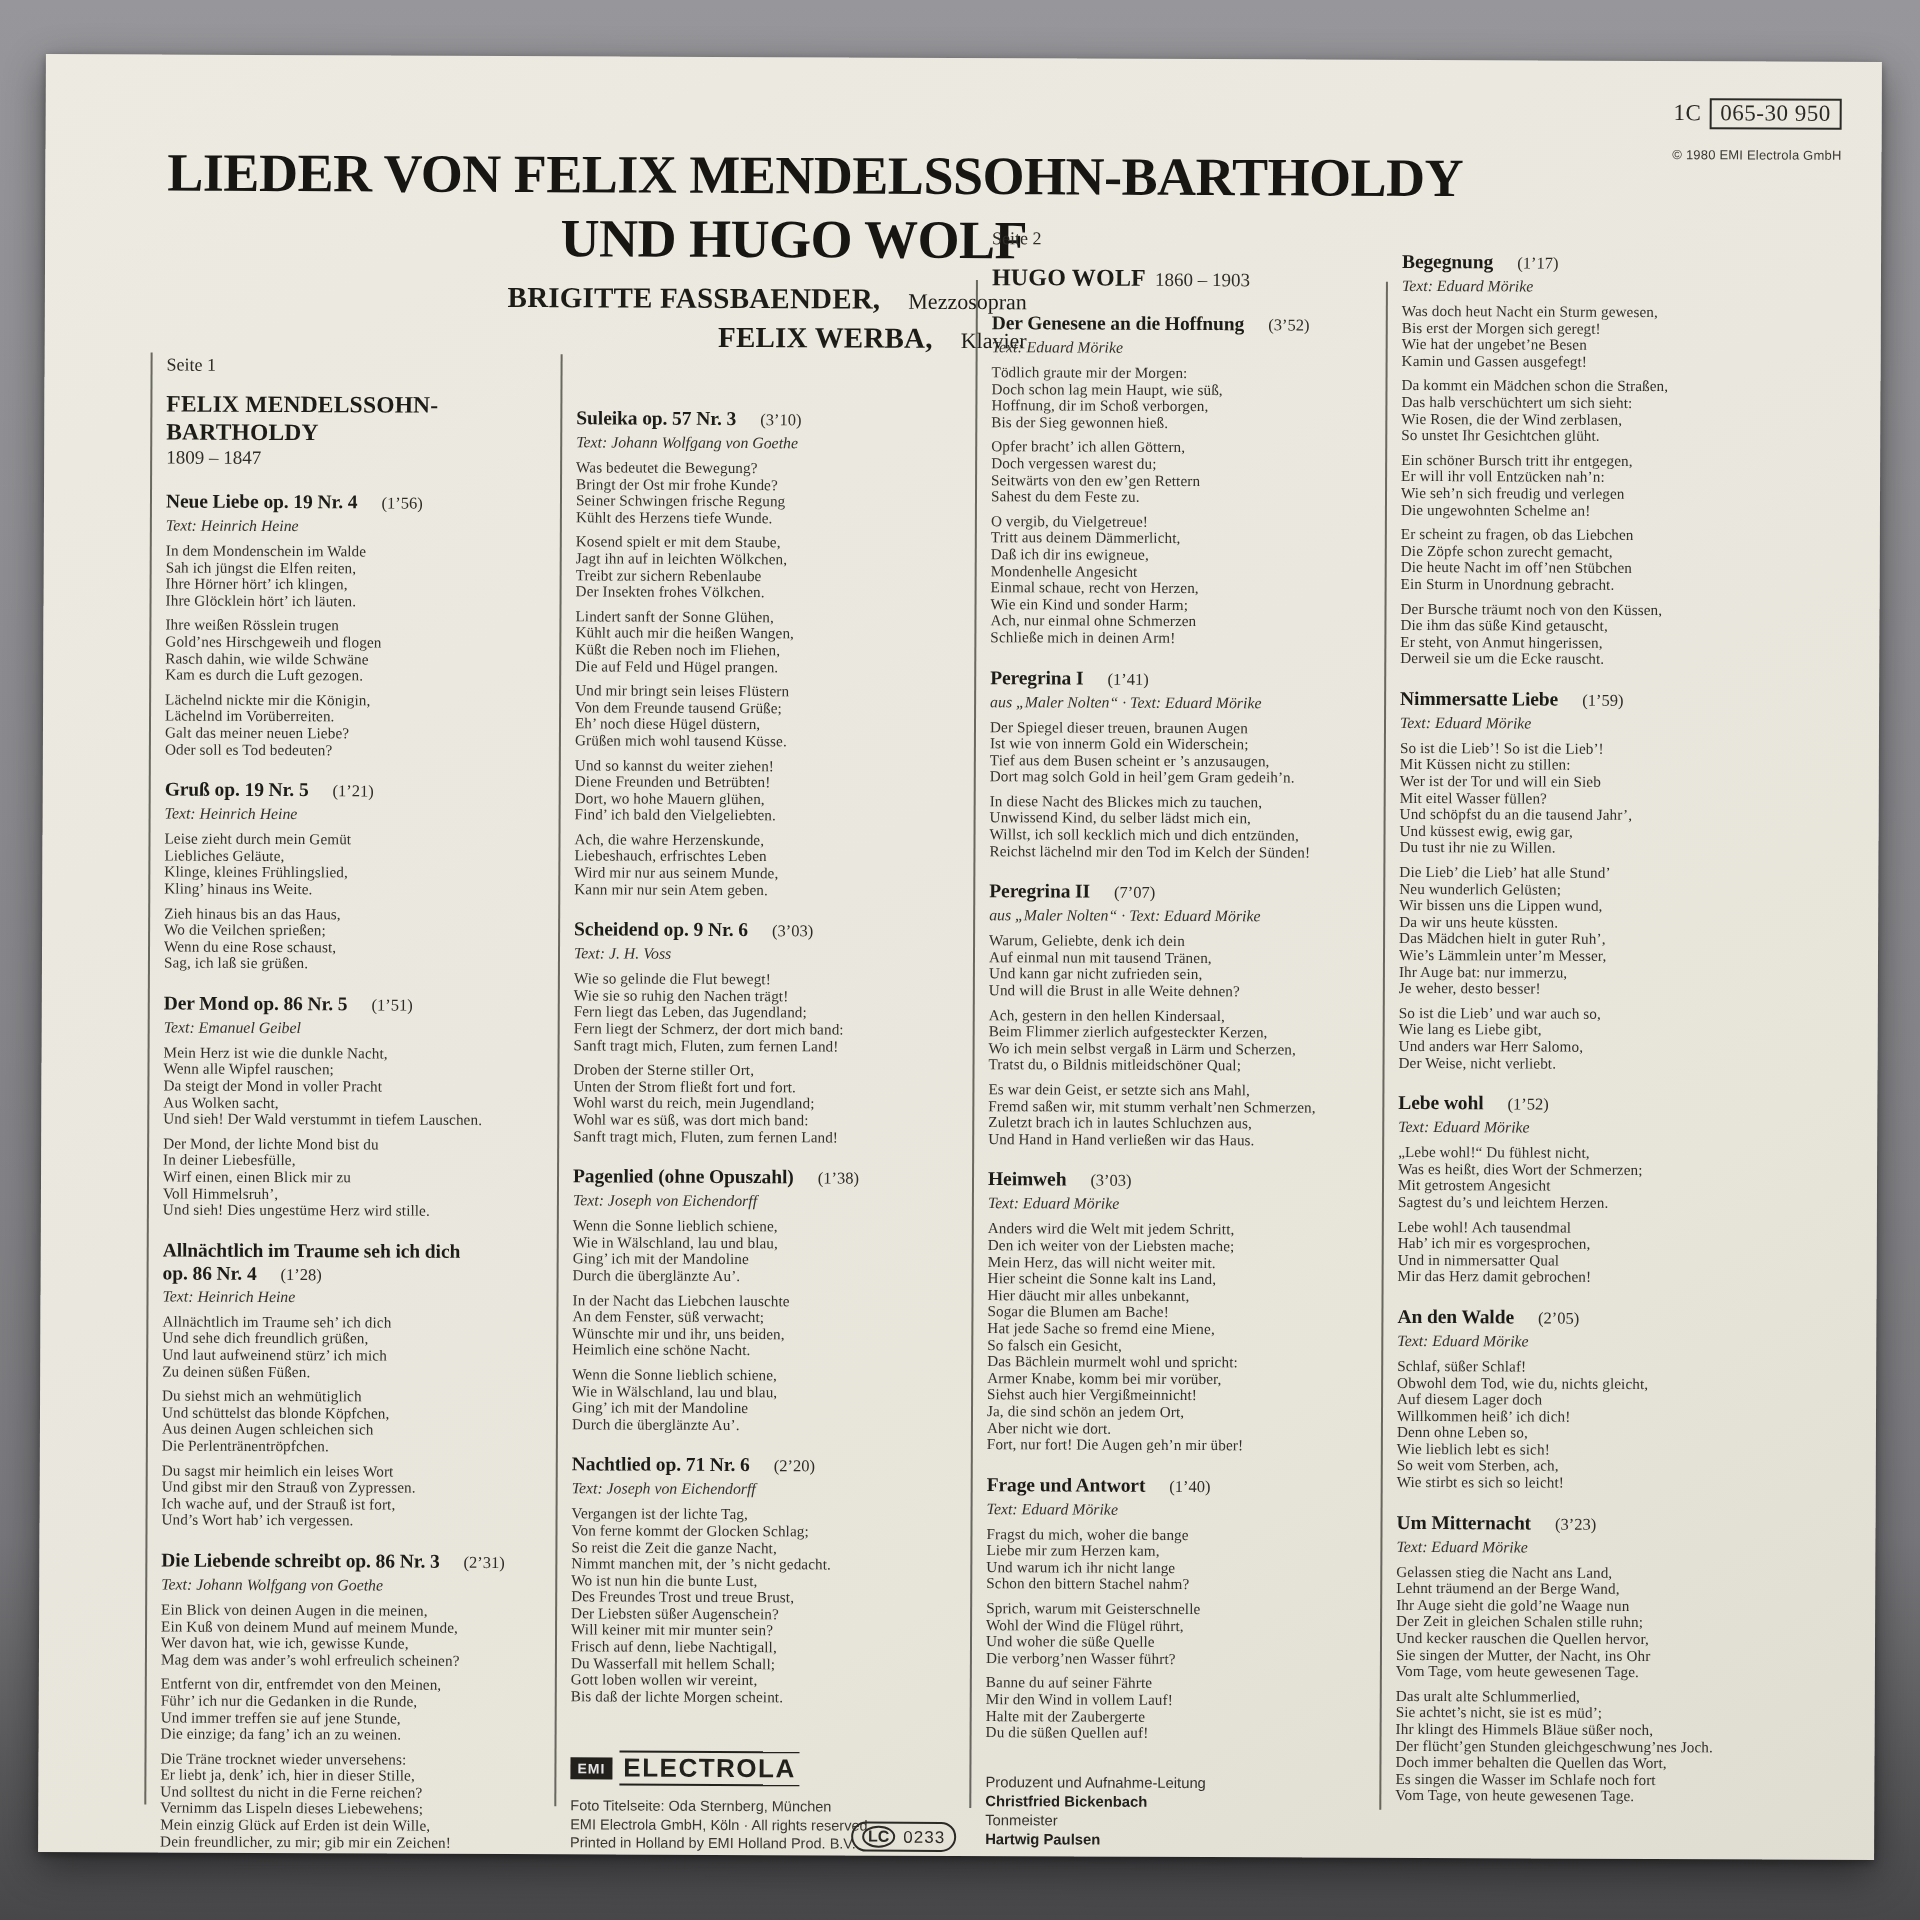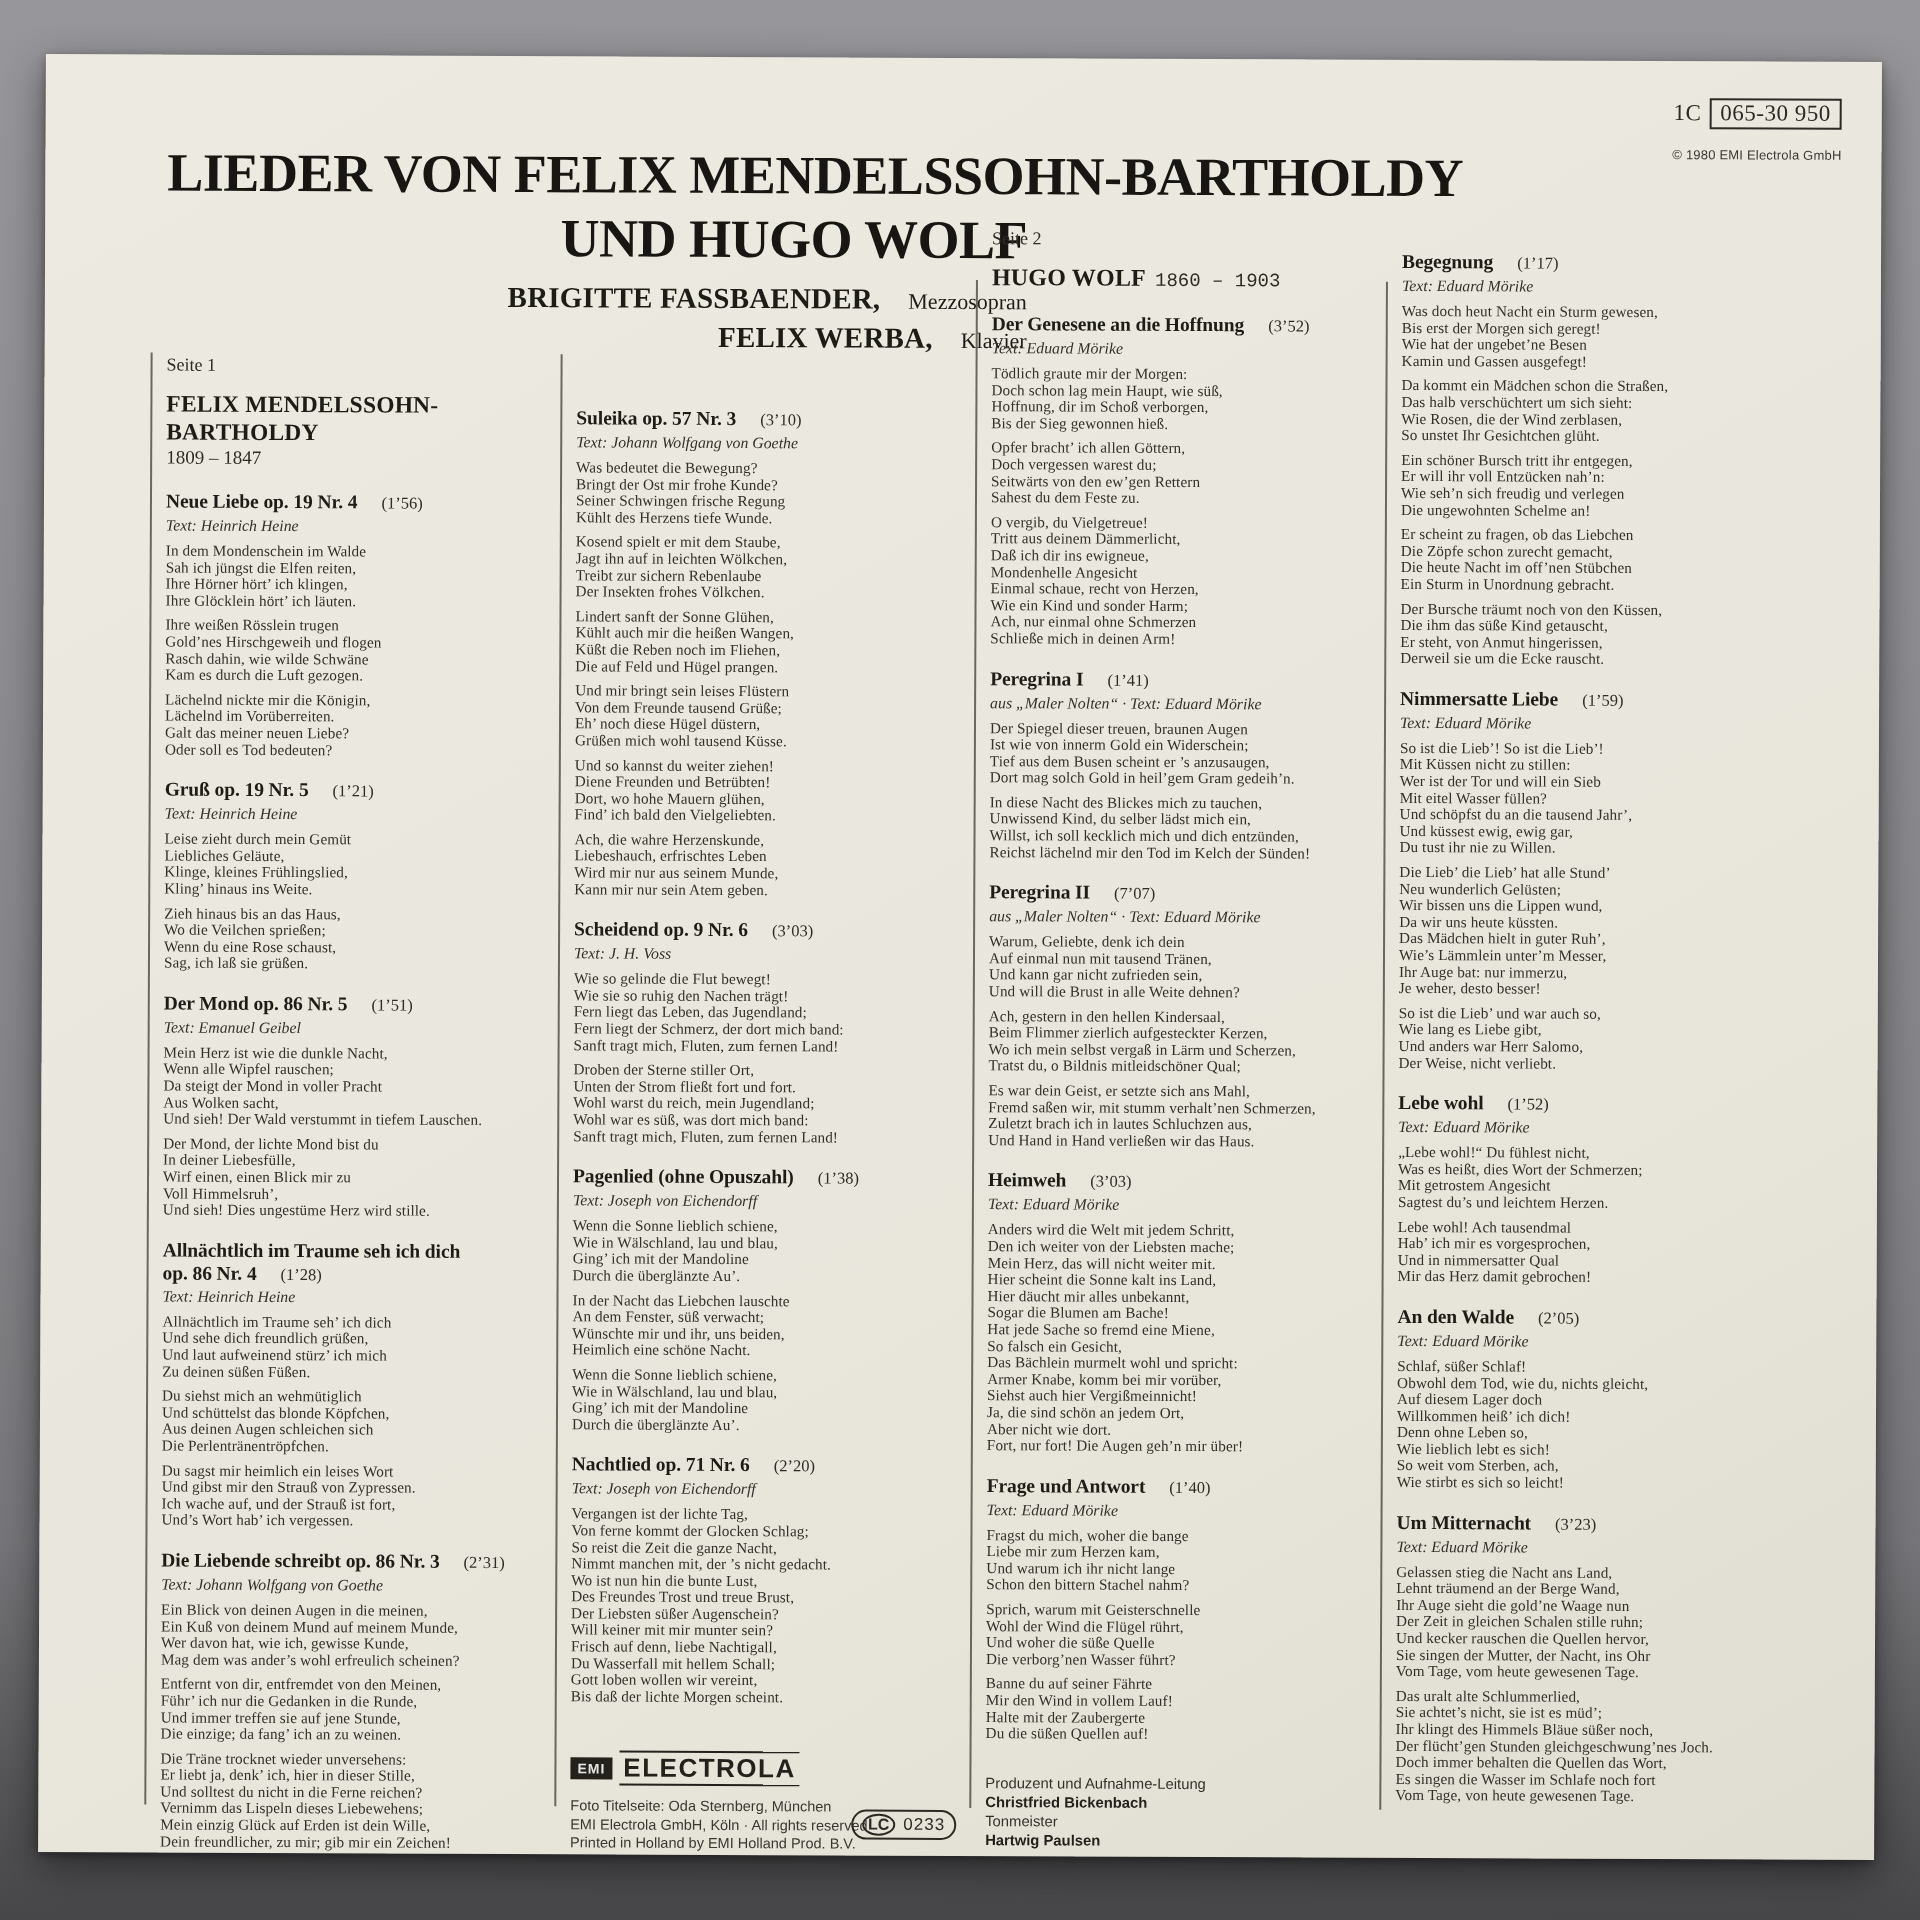--- a/index.html
+++ b/index.html
@@ -36,42 +36,42 @@
   
   .col{position:absolute;color:#32302a;}
   #colA{left:122px;top:300px;width:392px;}
   #colB{left:532px;top:330px;width:392px;}
   #colC{left:947px;top:170px;width:392px;}
   #colD{left:1357px;top:170px;width:410px;}
   .side-label{font-size:18px;margin-bottom:14px;color:#2e2c26;}
   .composer{font-weight:bold;font-size:23.5px;letter-spacing:.2px;color:#1d1c17;line-height:28px;}
   .dates{font-size:19px;line-height:24px;color:#2e2c26;}
   .header-inline .composer{font-size:24px;text-align:center;}
-  .header-inline .dates{margin-left:9px;font-family:Liberation Mono, monospace;}
+  .header-inline .dates{margin-left:9px;}
   .song{margin-top:20px;}
   .song-head{white-space:nowrap;color:#1d1c17;line-height:24px;}
   .song-title,.ht{font-size:19.5px;font-weight:bold;letter-spacing:-.1px;}
   .ht{line-height:23px;}
   .ht2{line-height:23px;}
   .duration{font-size:16.5px;font-weight:normal;margin-left:24px;color:#2e2c26;}
   .credit{font-style:italic;font-size:15.8px;line-height:19px;margin-top:1px;color:#33312b;}
   .stanza{margin-top:8px;}
   .vline{font-size:15.2px;line-height:16.6px;letter-spacing:.1px;}
   
   .production{margin-top:32px;}
   .prod-line{font-size:14.8px;line-height:19px;font-family:"Liberation Sans",sans-serif;color:#33312b;}
   .prod-line.bold{font-weight:bold;color:#22211c;}
   
   .col-footer{margin-top:46px;position:relative;}
   .emi-logo-row{display:flex;align-items:center;gap:7px;}
   .emi-box{background:#22211c;color:#e5e5e5;font-weight:bold;font-size:14px;padding:3px 7px;letter-spacing:1px;font-family:"Liberation Sans",sans-serif;}
   .electrola{font-size:26px;font-weight:bold;letter-spacing:1.5px;color:#22211c;border-top:2.5px solid #22211c;border-bottom:2.5px solid #22211c;padding:0 4px;font-family:"Liberation Sans",sans-serif;}
   .company-credits{margin-top:11px;}
   .credit-line{font-size:14.5px;line-height:18.5px;font-family:"Liberation Sans",sans-serif;color:#3a3831;}
-  .lc-badge{position:absolute;right:6px;top:58px;border:2.5px solid #2b2a25;border-radius:18px;padding:2px 9px;display:flex;align-items:center;gap:8px;color:#2b2a25;background:transparent;}
+  .lc-badge{position:absolute;right:6px;top:70px;border:2.5px solid #2b2a25;border-radius:18px;padding:2px 9px;display:flex;align-items:flex-end;gap:8px;color:#2b2a25;background:transparent;}
   .lc-oval{border:2.5px solid #2b2a25;border-radius:50%;padding:0 4px;font-weight:bold;font-size:16px;font-family:"Liberation Sans",sans-serif;}
   .lc-num{font-size:17px;font-family:"Liberation Sans",sans-serif;letter-spacing:1px;}
 </style>
 </head>
 <body>
 
 <div class="sleeve">
 
   <div class="catalog">
     <div class="catline"><span>1C</span><span class="catbox">065-30 950</span></div>

